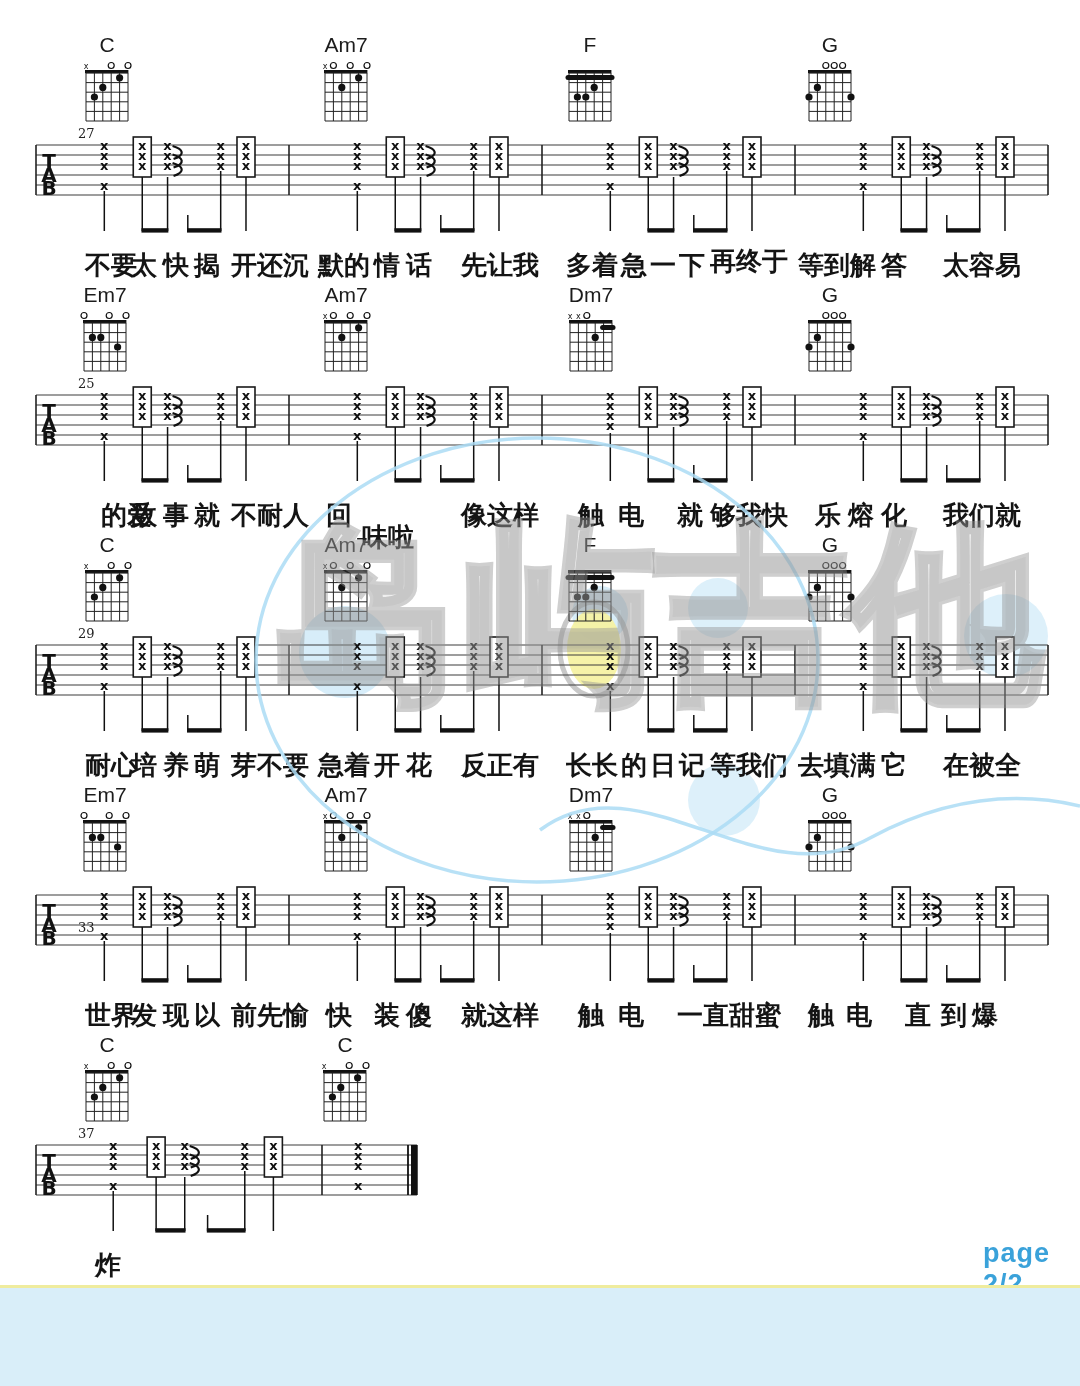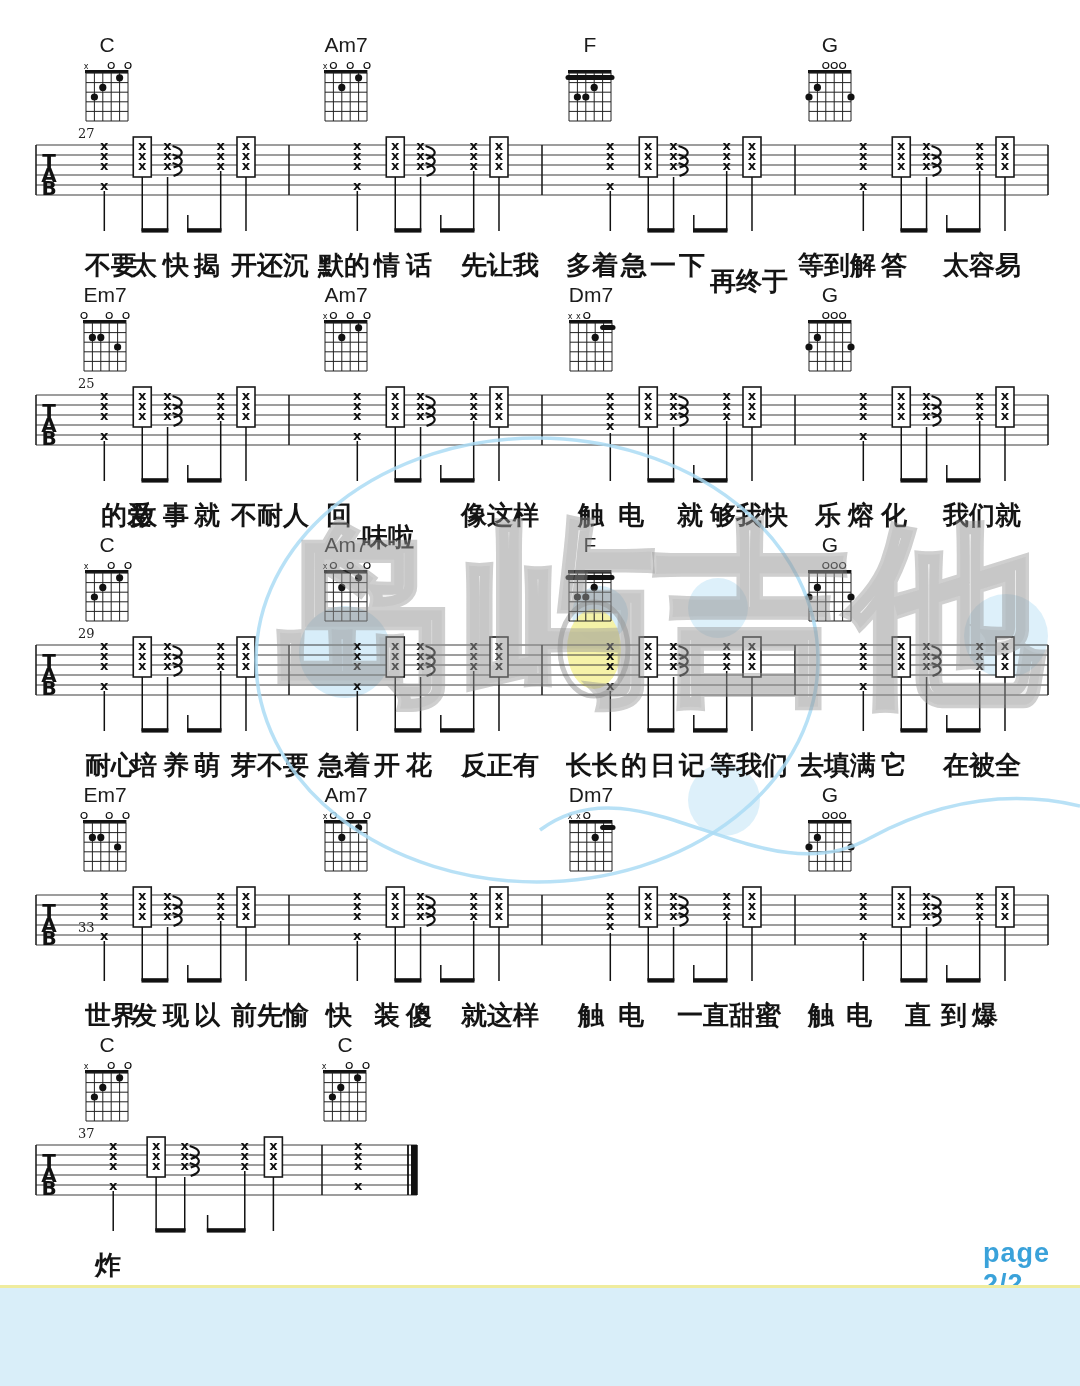--- a/index.html
+++ b/index.html
@@ -266,21 +266,21 @@
       <div class="lyr" style="left: 194px; top: 248px;">揭</div>
       <div class="lyr" style="left: 231px; top: 248px;">开还沉</div>
       <div class="lyr" style="left: 318px; top: 248px;">默的</div>
       <div class="lyr" style="left: 374px; top: 248px;">情</div>
       <div class="lyr" style="left: 406px; top: 248px;">话</div>
       <div class="lyr" style="left: 461px; top: 248px;">先让我</div>
       <div class="lyr" style="left: 566px; top: 248px; text-align: right;">多着</div>
       <div class="lyr" style="left: 621px; top: 248px;">急</div>
       <div class="lyr" style="left: 650px; top: 248px;">一</div>
       <div class="lyr" style="left: 679px; top: 248px;">下</div>
-      <div class="lyr" style="left: 710px; top: 264px;">再终于</div>
+      <div class="lyr" style="left: 710px; top: 244px;">再终于</div>
       <div class="lyr" style="left: 798px; top: 248px;">等到</div>
       <div class="lyr" style="left: 850px; top: 248px;">解</div>
       <div class="lyr" style="left: 881px; top: 248px;">答</div>
       <div class="lyr" style="left: 943px; top: 248px;">太容易</div>
       <div class="chord-label" style="left: 105px; top: 283px;">Em7</div>
       <svg width="52" height="64" viewBox="0 0 52 64" class="cdiag" style="left: 79px; top: 311px;">
         <rect x="4" y="9" width="43.4" height="3.2" fill="#111"></rect>
         <line x1="5" y1="12" x2="47" y2="12" stroke="#222" stroke-width="1"></line>
         <line x1="5" y1="21.6" x2="47" y2="21.6" stroke="#222" stroke-width="1"></line>
         <line x1="5" y1="31.2" x2="47" y2="31.2" stroke="#222" stroke-width="1"></line>

